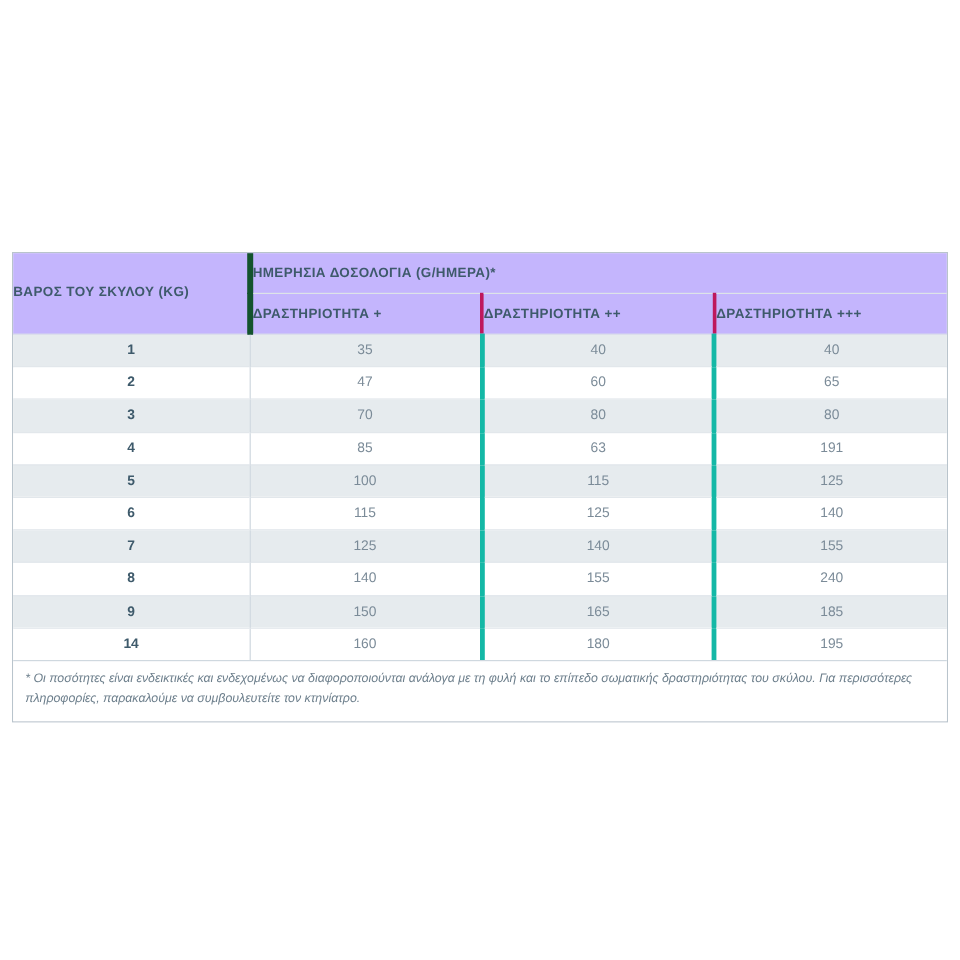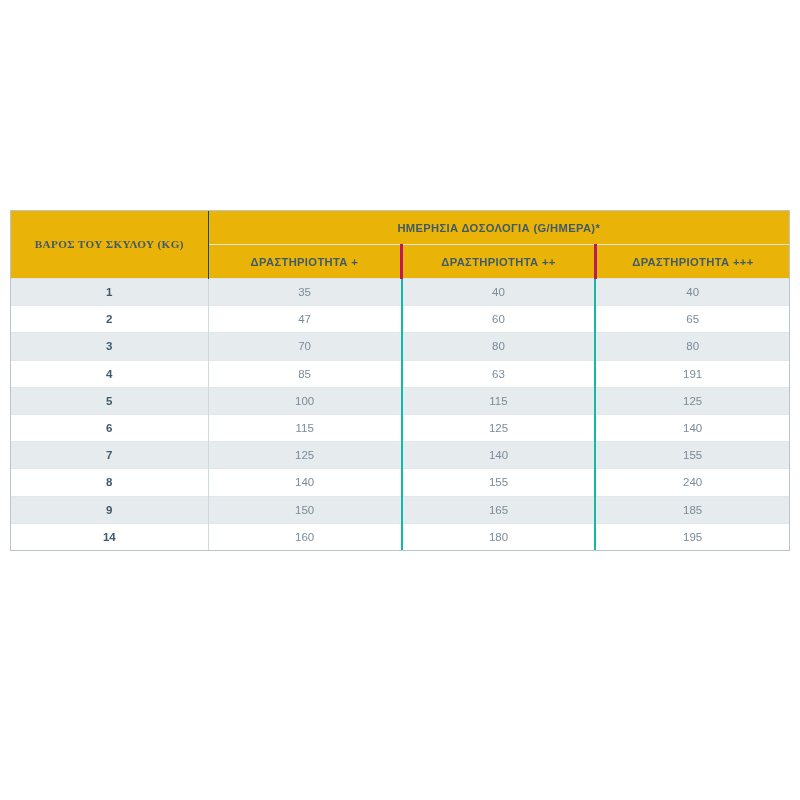--- a/index.html
+++ b/index.html
@@ -40,32 +40,31 @@
 
   table.dosage col.c-weight { width: 197px; }
   table.dosage col.c-act    { width: 193.6px; }
 
   
   thead th {
     color: #3e5a6b;
     font-size: 11.2px;
     font-weight: bold;
     letter-spacing: 0.35px;
-    text-align: center;
+    text-align: left;
     padding: 0;
-    background: #eab308;
+    background: #c4b5fd;
     border: 0;
   }
 
   th.weight-head {
-    border-right: 1px solid #14532d;
+    border-right: 5px solid #14532d;
     height: 66px;
     vertical-align: middle;
     line-height: 1.3;
-    font-family: Liberation Serif, serif;
   }
 
   th.group-head {
     height: 33px;
     vertical-align: middle;
     border-bottom: 1px solid #dde3e8;
   }
 
   th.sub-head {
     height: 33px;
@@ -75,21 +74,21 @@
   th.sub-head:last-child { border-right: 0; }
 
   
   tbody td {
     text-align: center;
     font-size: 11.5px;
     height: 26.2px;
     padding: 0;
     vertical-align: middle;
     border-top: 1px solid #e2e7eb;
-    border-right: 2px solid #14b8a6;
+    border-right: 4px solid #14b8a6;
     color: #7b8b98;
   }
   tbody td:last-child { border-right: 0; }
 
   tbody td.weight-cell {
     color: #3e5a6b;
     font-weight: bold;
     font-size: 11.5px;
     border-right: 1px solid #cfd8df;
   }
@@ -196,15 +195,16 @@
           </tr>
           <tr class="plain">
             <td class="weight-cell">14</td>
             <td>160</td>
             <td>180</td>
             <td>195</td>
           </tr>
         </tbody>
     </table>
 
+    <div class="footnote">* Οι ποσότητες είναι ενδεικτικές και ενδεχομένως να διαφοροποιούνται ανάλογα με τη φυλή και το επίπεδο σωματικής δραστηριότητας του σκύλου. Για περισσότερες πληροφορίες, παρακαλούμε να συμβουλευτείτε τον κτηνίατρο.</div>
   </div>
 
 </div>
 
 </body></html>

